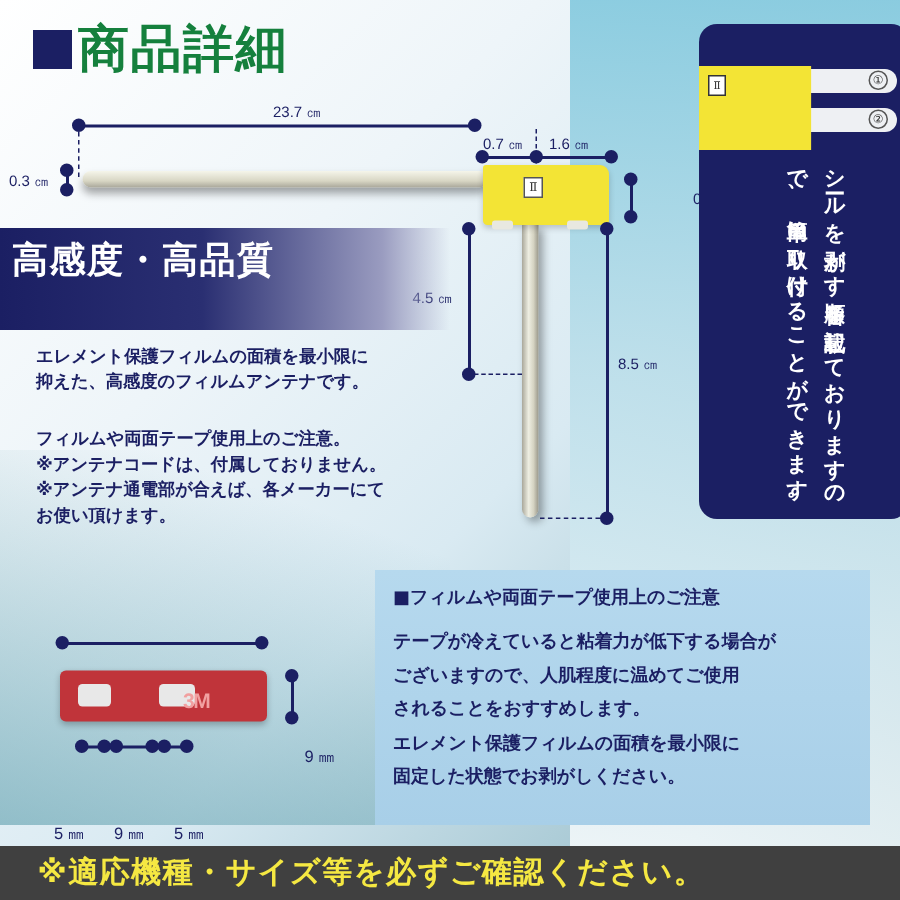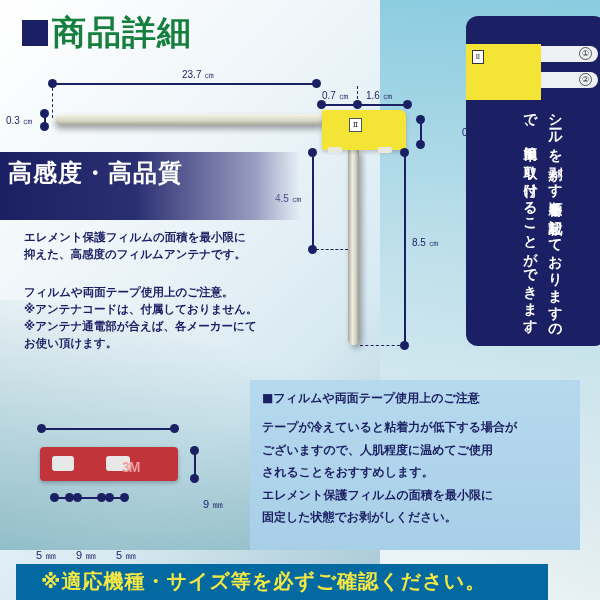--- a/index.html
+++ b/index.html
@@ -36,21 +36,21 @@
   .side .ylw .mk{position:absolute;left:6px;top:6px;width:10px;height:12px;border:1.5px solid #333;background:#fff;font-size:7px;line-height:12px;text-align:center;color:#333;font-family:"DejaVu Serif",serif;}
   .side .strip{position:absolute;left:70px;width:62px;height:16px;background:#eef0f3;border-radius:0 8px 8px 0;}
   .side .num{position:absolute;right:6px;top:1px;width:11px;height:11px;border:1px solid #555;border-radius:50%;font-size:8px;line-height:11px;text-align:center;color:#333;}
   .tape{position:absolute;left:40px;top:447px;width:138px;height:34px;background:#c0343a;border-radius:4px;box-shadow:0 2px 4px rgba(0,0,0,.25);}
   .tape .hole{position:absolute;top:9px;height:15px;background:#e8e8e8;border-radius:3px;}
   .tape .logo{position:absolute;left:82px;top:12px;color:#f1a0a0;font-size:14px;font-weight:bold;font-family:"Liberation Sans",sans-serif;letter-spacing:-1px;}
   .mm{position:absolute;color:#1b1f63;font-size:11px;font-family:"Liberation Sans",sans-serif;margin-top:42px;}
   .notice{position:absolute;left:250px;top:380px;width:330px;height:170px;background:linear-gradient(180deg,#b6d9ee,#a8cfe8);}
   .notice .h{position:absolute;left:12px;top:10px;font-size:12px;font-weight:bold;color:#1b1f63;}
   .notice .b{position:absolute;left:12px;top:36px;font-size:12px;font-weight:bold;color:#1b1f63;line-height:22.5px;}
-  .footer{position:absolute;left:16px;top:564px;width:532px;height:36px;background:#0369a1;}
+  .footer{position:absolute;left:0;top:564px;width:600px;height:36px;background:#404040;}
   .footer span{position:absolute;left:25px;top:4px;color:#f5e842;font-size:20px;font-weight:bold;letter-spacing:1px;}
 </style>
 </head>
 <body>
 
 <div class="bg-right"></div>
 <div class="bg-left"></div>
 
 <div class="title"><span class="sq"></span><span>商品詳細</span></div>
 

